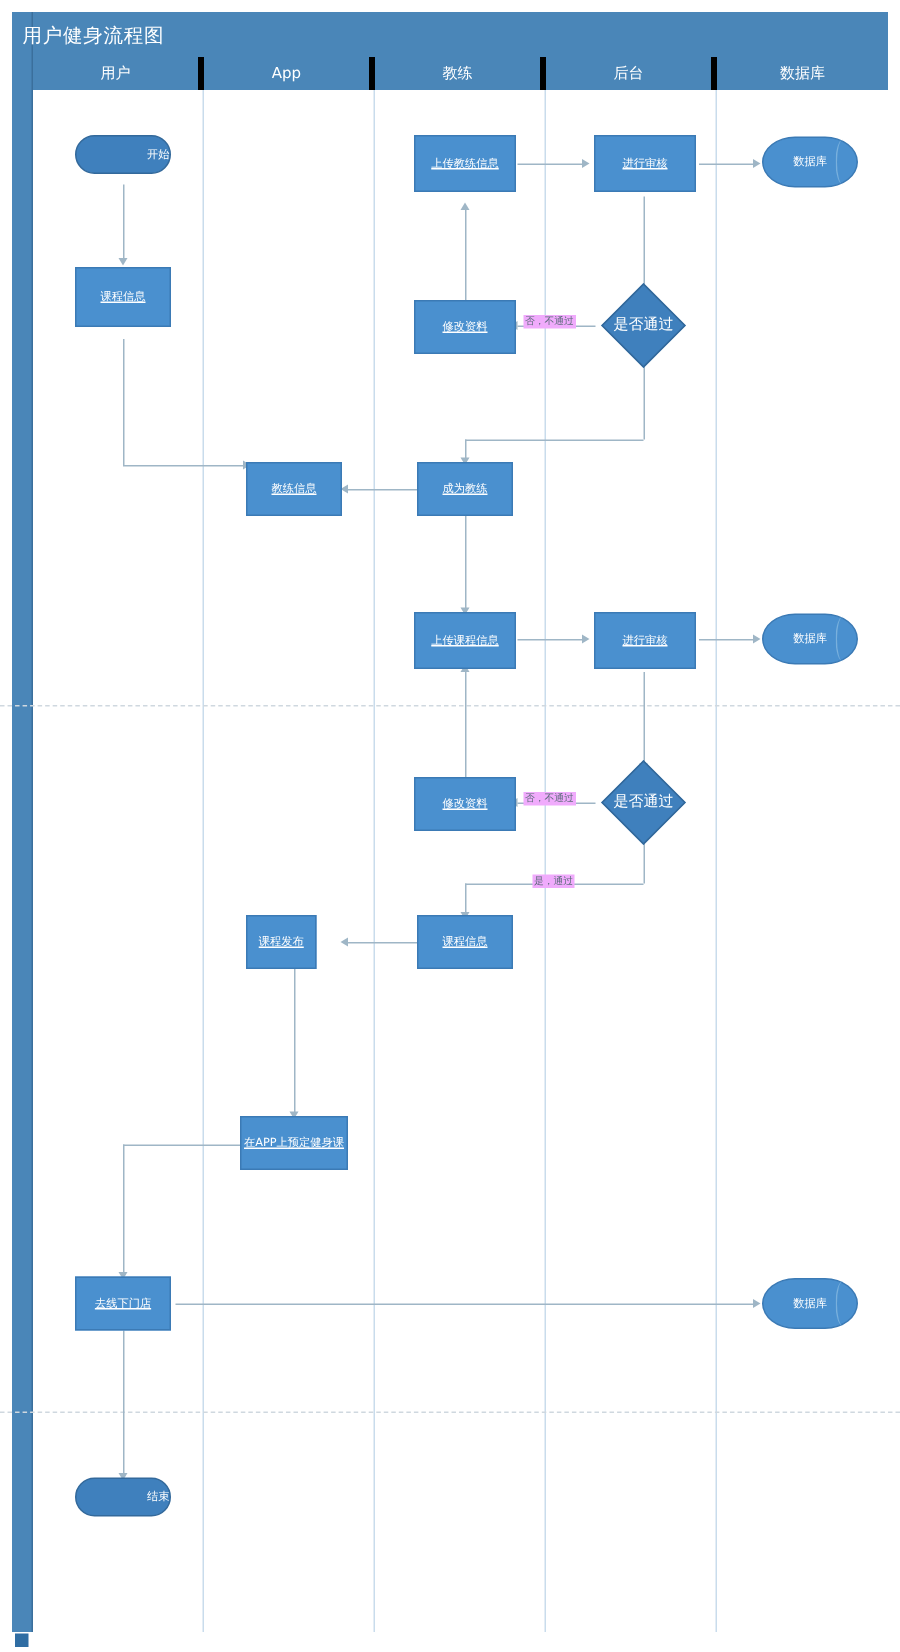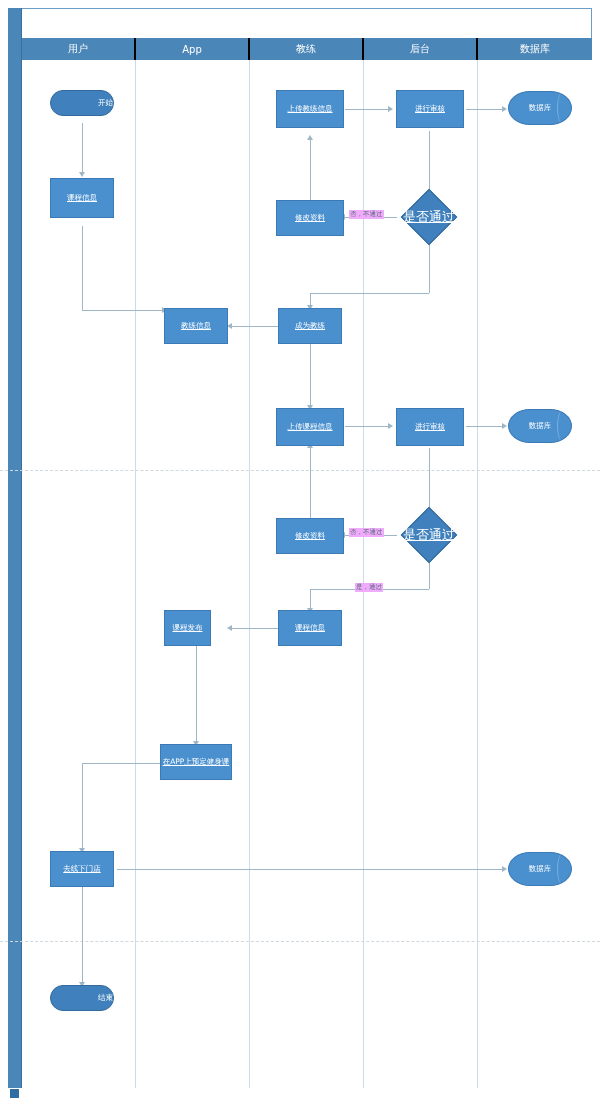--- a/index.html
+++ b/index.html
@@ -20,21 +20,21 @@
              background:#4a86b8;box-sizing:border-box;
              display:flex;align-items:center;}
   #title-text{color:#ffffff;font-size:13px;padding-left:5px;letter-spacing:.5px;
               position:absolute;left:-12px;top:7px;white-space:nowrap;}
 
   
   #lane-head{position:absolute;left:22px;top:38px;width:570px;height:22px;
              background:#4a86b8;display:flex;box-sizing:border-box;}
   .lane-head-cell{display:flex;align-items:center;justify-content:center;
                   color:#ffffff;font-size:10px;box-sizing:border-box;
-                  border-right:2px solid #000000;height:100%;}
+                  border-right:4px solid #000000;height:100%;}
   .lane-head-cell:last-child{border-right:none;}
 
   
   #lane-body{position:absolute;left:22px;top:60px;width:570px;height:1028px;
              display:flex;box-sizing:border-box;background:#ffffff;}
   .lane-col{box-sizing:border-box;border-right:1px solid #c9dcec;height:100%;position:relative;}
   .lane-col:last-child{border-right:none;}
 
   
   .page-break{position:absolute;left:0;width:600px;height:0;
@@ -51,21 +51,21 @@
   .node.term{border-radius:14px;background:#3f80bd;border-color:#33699b;justify-content:flex-end;}
 
   .node.db{background:#4a90cf;border:1px solid #3b7ab5;border-radius:22px/50%;}
   .node.db::after{content:"";position:absolute;right:4px;top:1px;bottom:1px;width:9px;
                   border-left:1px solid #79b0dd;border-radius:50%;pointer-events:none;}
 
   .node.dec{background:transparent;border:none;}
   .dec-shape{position:absolute;left:0;top:0;width:100%;height:100%;
              background:#3f80bd;border:1px solid #33699b;
              transform:rotate(45deg);box-sizing:border-box;}
-  .dec-label{position:relative;z-index:2;color:#fff;font-size:13px;text-decoration:underline;}
+  .dec-label{position:relative;z-index:2;color:#fff;font-size:10px;}
 
   
   .ln{position:absolute;background:#9fb6c6;z-index:2;}
   .ln.h{height:1px;}
   .ln.v{width:1px;}
 
   .arrow{position:absolute;width:0;height:0;z-index:3;}
   .arrow.down{border-left:3px solid transparent;border-right:3px solid transparent;border-top:5px solid #9fb6c6;}
   .arrow.up{border-left:3px solid transparent;border-right:3px solid transparent;border-bottom:5px solid #9fb6c6;}
   .arrow.right{border-top:3px solid transparent;border-bottom:3px solid transparent;border-left:5px solid #9fb6c6;}
@@ -79,20 +79,23 @@
                  background:#2f6da3;}
 </style>
 </head>
 <body>
 
 <div id="stage">
 
   <div id="pool"></div>
   <div id="pool-band"></div>
 
+  <div id="title-bar">
+    <span id="title-text">用户健身流程图</span>
+  </div>
 
   <div id="lane-head">
     <div class="lane-head-cell" style="width:114px">用户</div>
     <div class="lane-head-cell" style="width:114px">App</div>
     <div class="lane-head-cell" style="width:114px">教练</div>
     <div class="lane-head-cell" style="width:114px">后台</div>
     <div class="lane-head-cell" style="width:114px">数据库</div>
   </div>
 
   <div id="lane-body">

